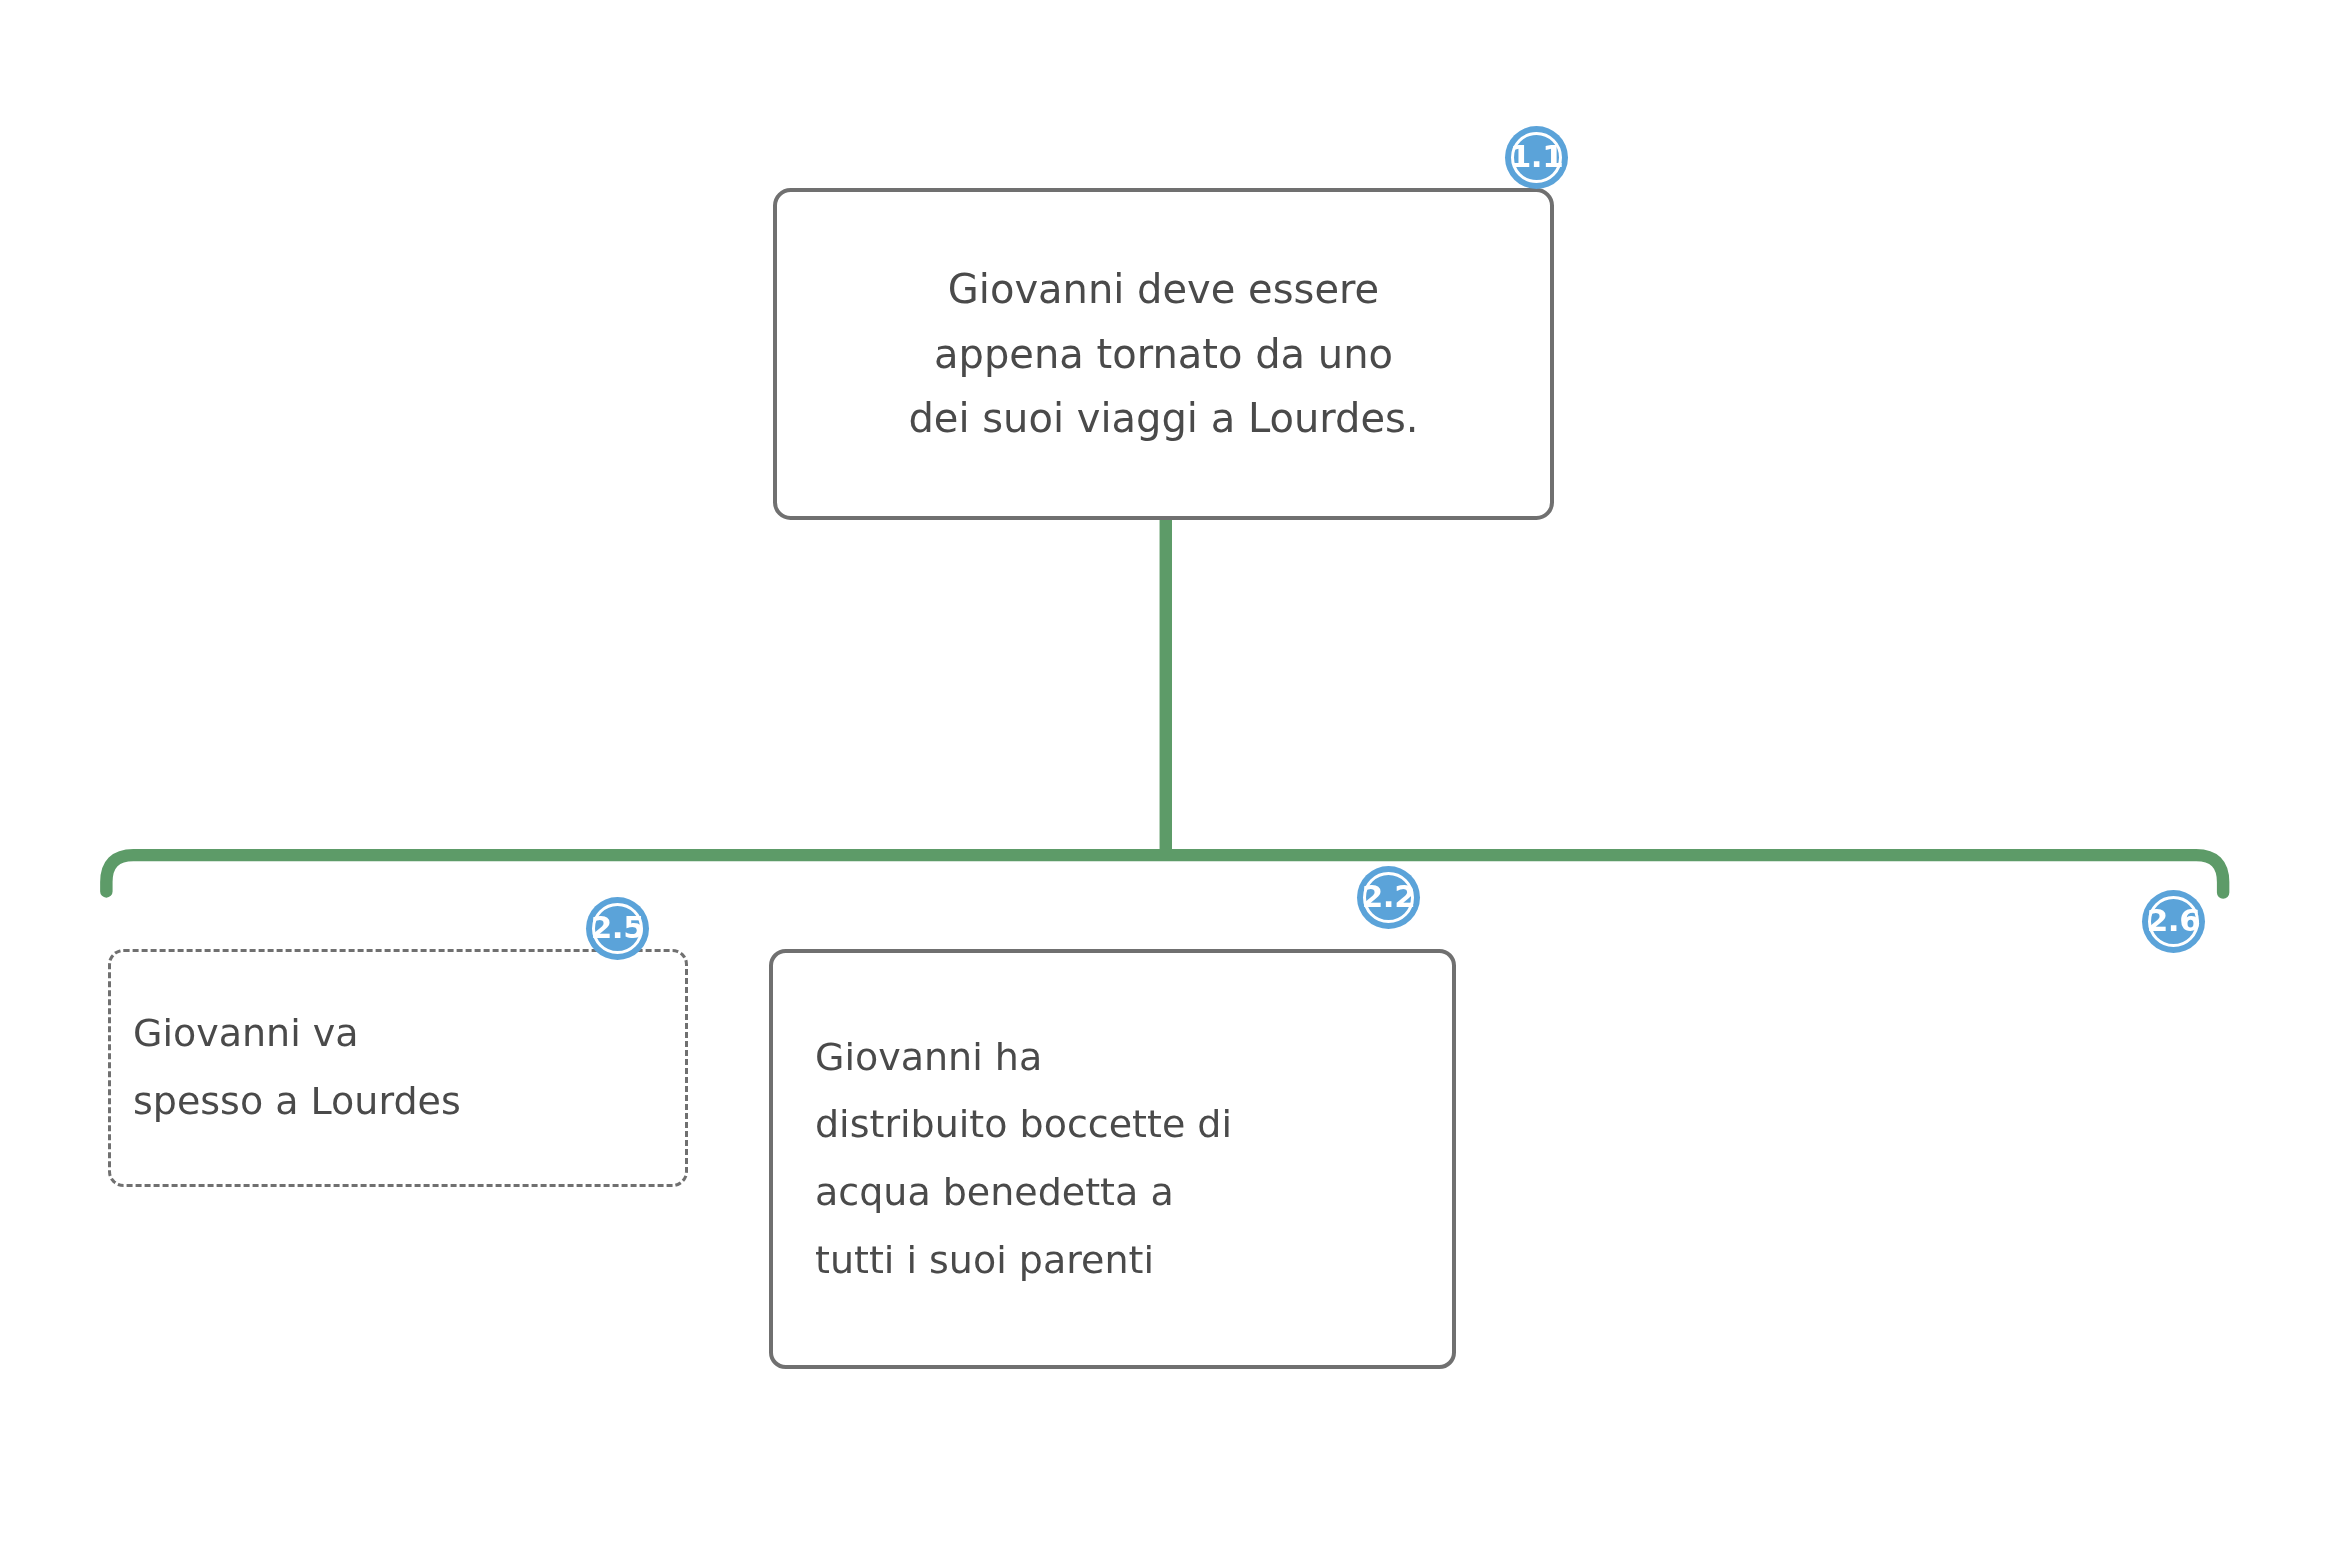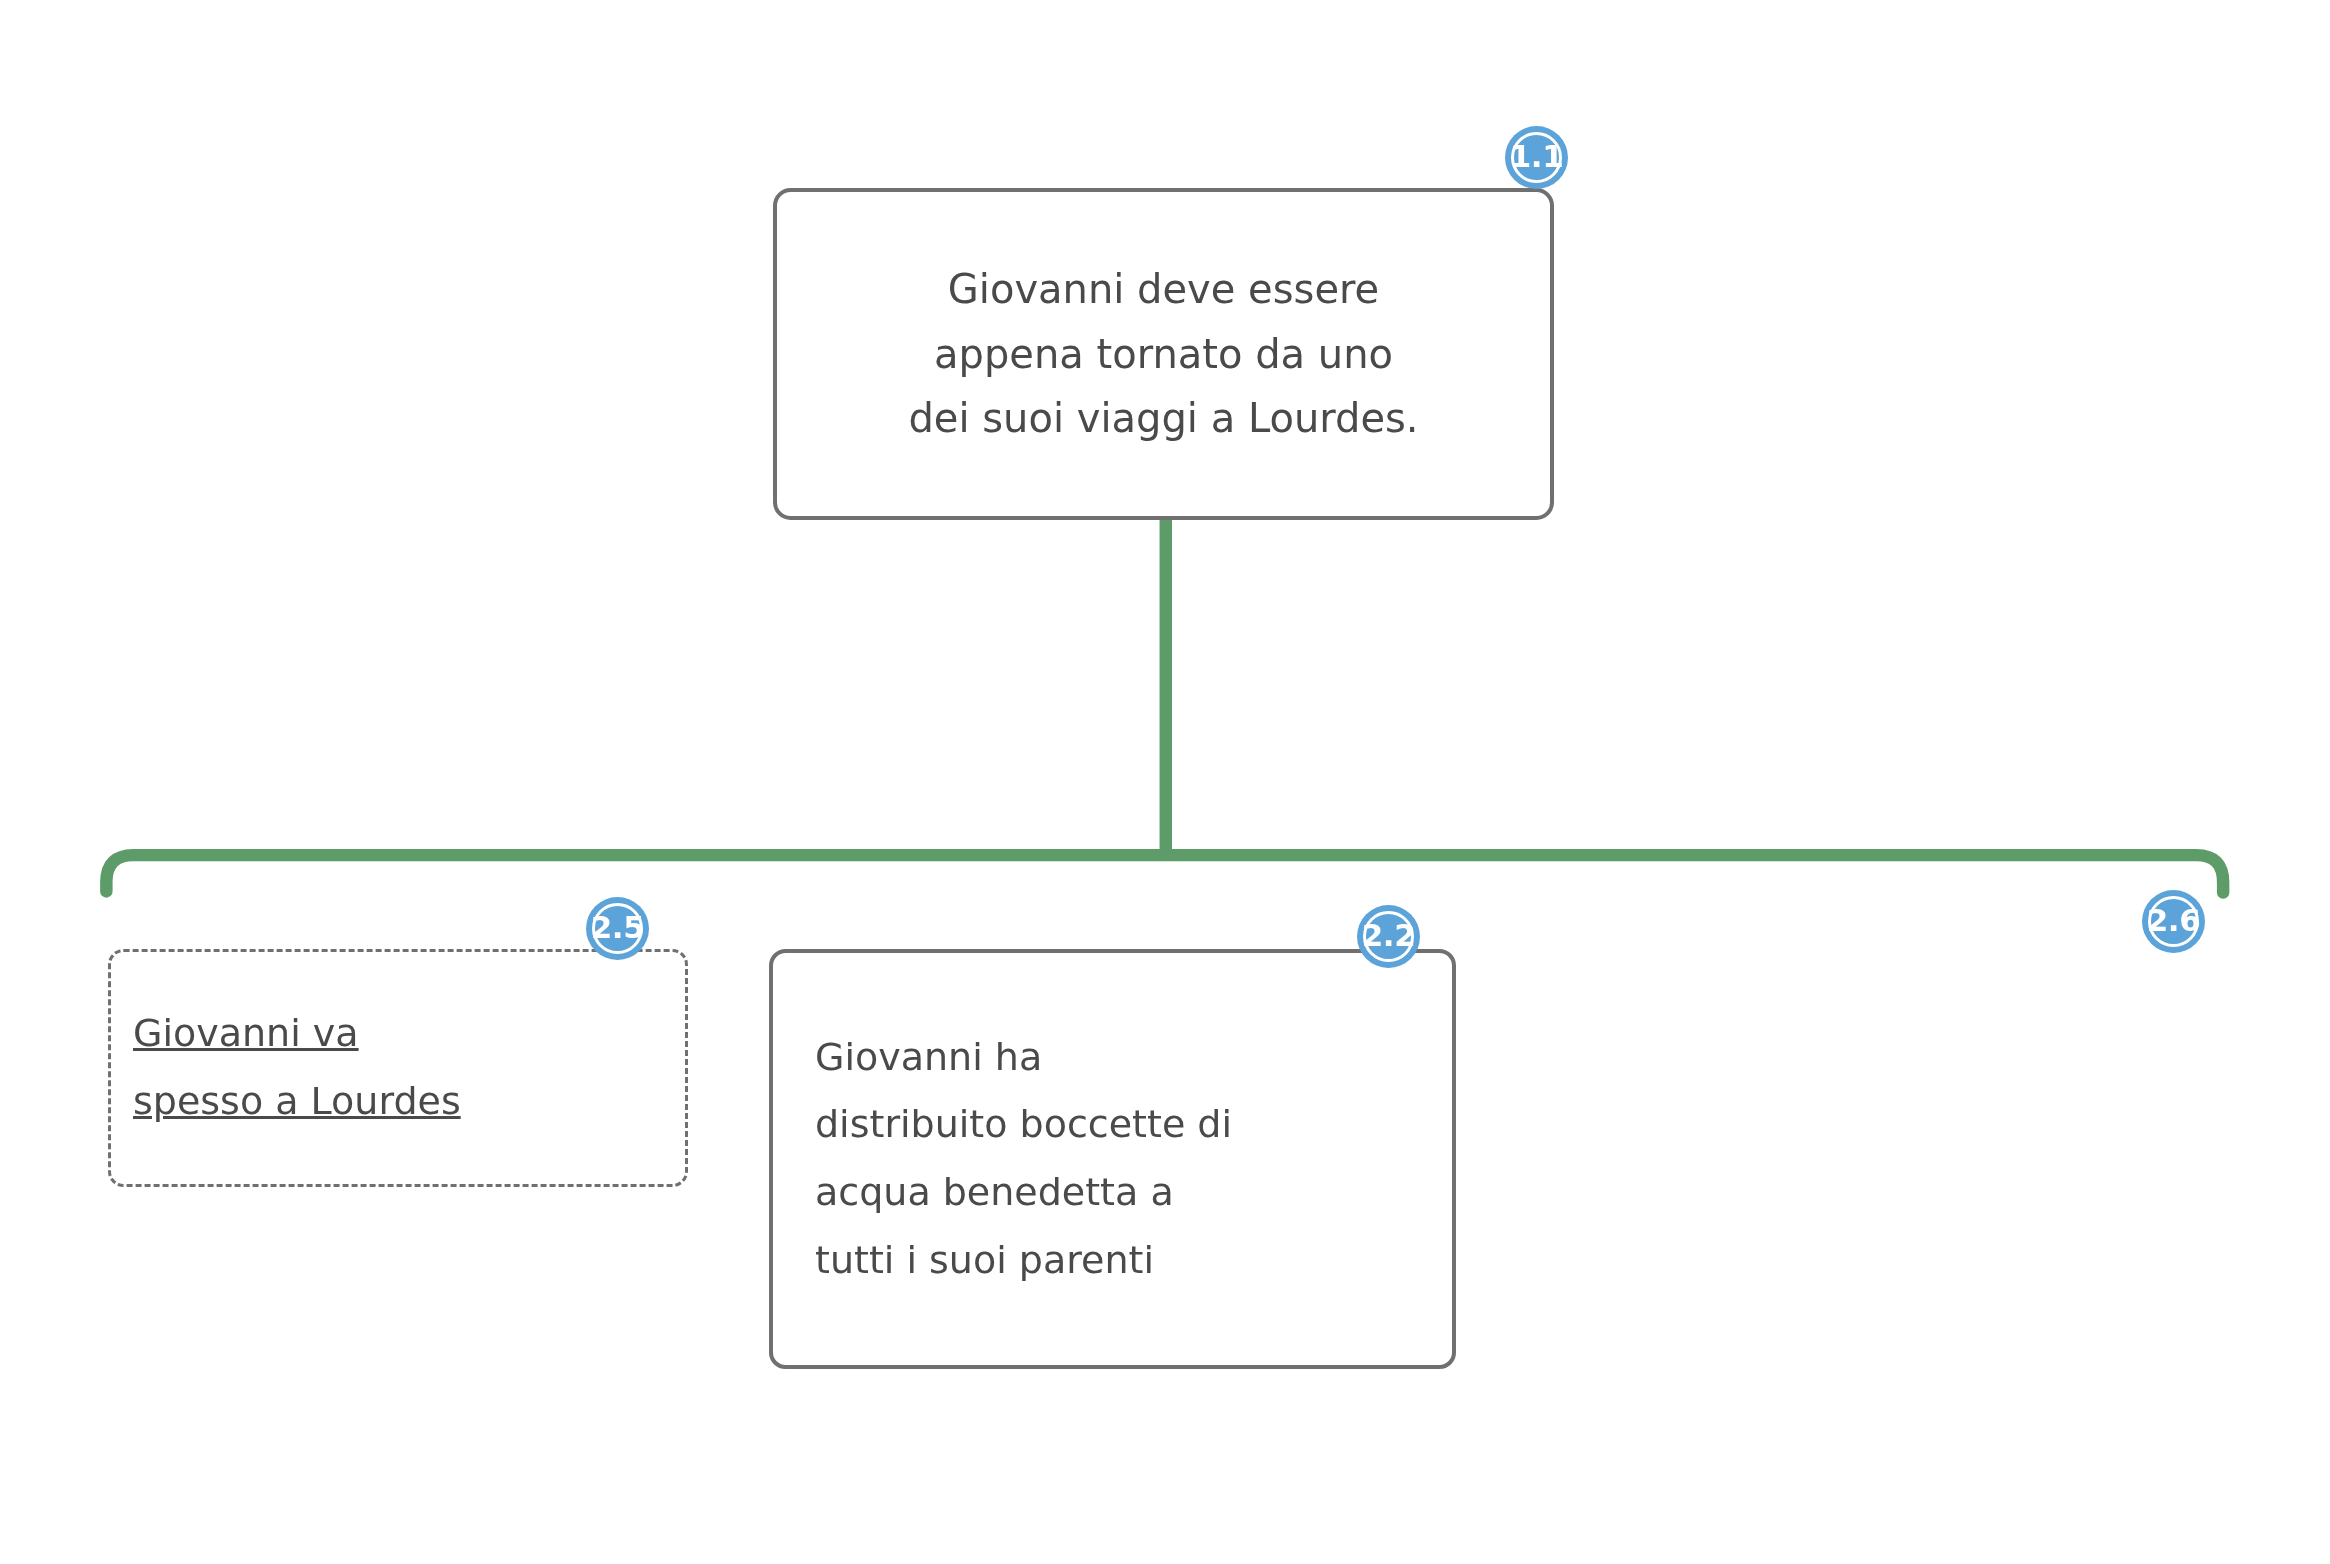--- a/index.html
+++ b/index.html
@@ -39,21 +39,20 @@
   }
   .node-text {
     width: 100%;
     white-space: pre-line;
   }
 
   .node.dashed {
     border-style: dashed;
     border-width: 3.6px;
     background: transparent;
-    text-decoration: underline;
   }
 
   
   #node-1-1 {
     left: 773px;
     top: 188px;
     width: 781px;
     height: 332px;
     border-radius: 17.6px;
     padding: 0 25px;
@@ -130,21 +129,21 @@
     position: absolute;
     left: 5.7px; top: 5.7px;
     right: 5.7px; bottom: 5.7px;
     border-radius: 50%;
     border: 3.6px solid #ffffff;
   }
   .badge-label { position: relative; z-index: 2; padding-bottom: 2.1px; }
 
   #badge-1-1 { left: 1505px; top: 126px; }
   #badge-2-1 { left: 586px; top: 897px; }
-  #badge-2-2 { left: 1357px; top: 905px; justify-content: center; }
+  #badge-2-2 { left: 1357px; top: 866px; justify-content: center; }
   #badge-2-3 { left: 2142px; top: 890px; }
 </style>
 </head>
 <body>
 
 <div id="canvas">
 
   <svg id="connectors" viewBox="0 0 4491 3016" width="2330" height="1565" xmlns="http://www.w3.org/2000/svg">
 
     <path d="M 2247 1002 L 2247 1638" fill="none" stroke="#5D9B68" stroke-width="24" stroke-linecap="butt"></path>

